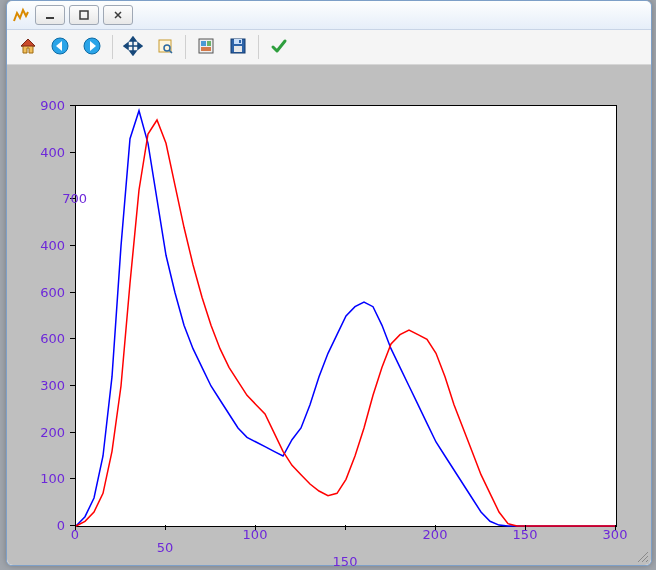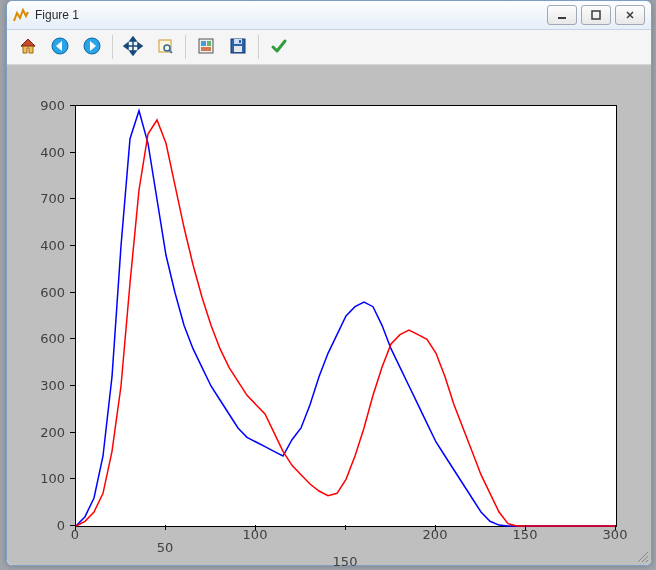--- a/index.html
+++ b/index.html
@@ -108,21 +108,21 @@
   .axis-tick {
     position: absolute;
     background: #000;
   }
   .xtick { width: 1px; height: 5px; }
   .ytick { height: 1px; width: 5px; }
   .axis-label {
     position: absolute;
     font-family: "DejaVu Sans", Arial, sans-serif;
     font-size: 13px;
-    color: #404040;
+    color: #6d28d9;
   }
   .xlabel { top: 462px; transform: translateX(-50%); }
   .ylabel { transform: translateY(-50%); text-align: right; }
 
   svg.lines {
     position: absolute;
     left: 0;
     top: 0;
     width: 540px;
     height: 420px;
@@ -140,21 +140,20 @@
 <body>
 
 <div class="window">
 
   <div class="titlebar">
     <span class="app-icon">
       <svg width="16" height="16" viewBox="0 0 16 16">
         <polyline points="1,14 4,6 7,11 10,3 13,9 15,5" stroke="#d98a00" stroke-width="2" fill="none"></polyline>
       </svg>
     </span>
-    <span class="title">Figure 1</span>
     <div class="win-buttons">
       <div class="win-btn">
         <svg width="12" height="12">
             <rect x="2" y="8" width="8" height="2" fill="#3b3b3b"></rect>
           </svg>
       </div>
       <div class="win-btn">
         <svg width="12" height="12">
             <rect x="2" y="2" width="8" height="8" fill="none" stroke="#3b3b3b" stroke-width="1.5"></rect>
           </svg>
@@ -275,21 +274,21 @@
         <div class="axis-label ylabel" style="top: 366.667px; left: 0px; width: 58px;">200</div>
         <div class="axis-tick ytick" style="top: 320px; left: 63px;"></div>
         <div class="axis-label ylabel" style="top: 320px; left: 0px; width: 58px;">300</div>
         <div class="axis-tick ytick" style="top: 273.333px; left: 63px;"></div>
         <div class="axis-label ylabel" style="top: 273.333px; left: 0px; width: 58px;">600</div>
         <div class="axis-tick ytick" style="top: 226.667px; left: 63px;"></div>
         <div class="axis-label ylabel" style="top: 226.667px; left: 0px; width: 58px;">600</div>
         <div class="axis-tick ytick" style="top: 180px; left: 63px;"></div>
         <div class="axis-label ylabel" style="top: 180px; left: 0px; width: 58px;">400</div>
         <div class="axis-tick ytick" style="top: 133.333px; left: 63px;"></div>
-        <div class="axis-label ylabel" style="top: 133.333px; left: 0px; width: 58px;">700</div>
+        <div class="axis-label ylabel" style="top: 133.333px; left: 0px; width: 58px; padding-left: 22px;">700</div>
         <div class="axis-tick ytick" style="top: 86.6667px; left: 63px;"></div>
         <div class="axis-label ylabel" style="top: 86.6667px; left: 0px; width: 58px;">400</div>
         <div class="axis-tick ytick" style="top: 40px; left: 63px;"></div>
         <div class="axis-label ylabel" style="top: 40px; left: 0px; width: 58px;">900</div>
       </div>
     <span class="resize-grip">
       <svg width="14" height="14" viewBox="0 0 14 14">
         <line x1="3" y1="13" x2="13" y2="3" stroke="#8a8a8a"></line>
         <line x1="7" y1="13" x2="13" y2="7" stroke="#8a8a8a"></line>
         <line x1="11" y1="13" x2="13" y2="11" stroke="#8a8a8a"></line>

